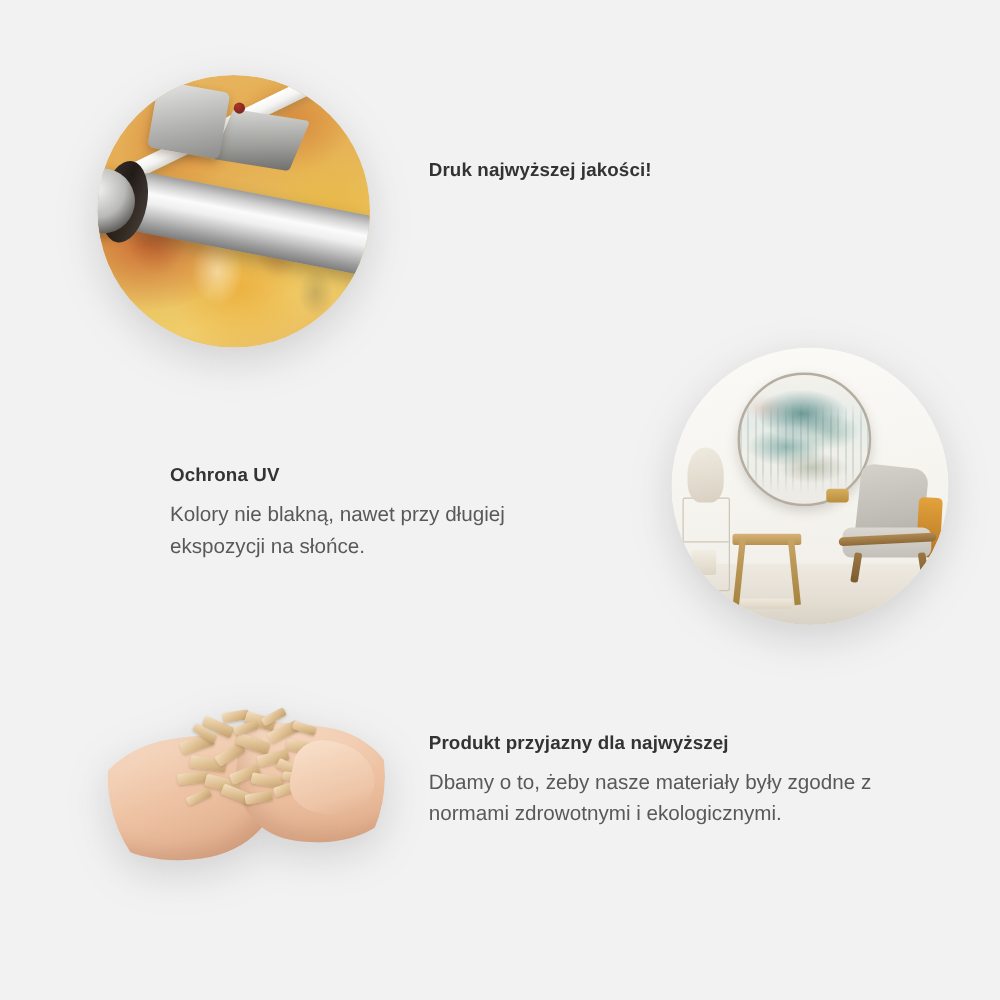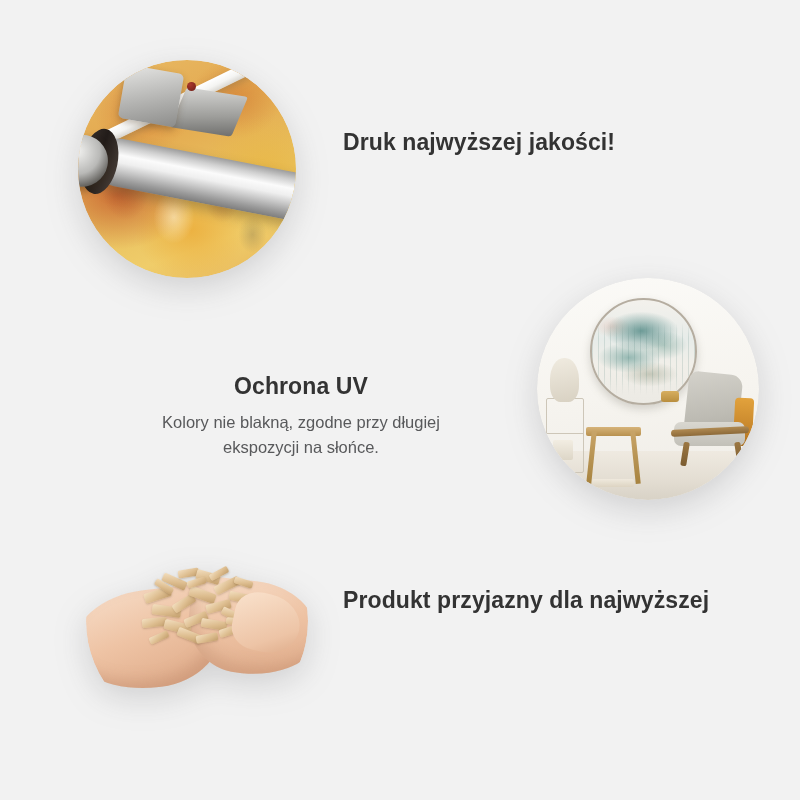--- a/index.html
+++ b/index.html
@@ -40,21 +40,21 @@
     height: 100%;
     border-radius: 50%;
     overflow: hidden;
     position: relative;
   }
 
   .copy {
     position: absolute;
   }
   .copy h2 {
-    font-size: 23px;
+    font-size: 15px;
     font-weight: bold;
     color: #333333;
     letter-spacing: 0.1px;
     line-height: 1.25;
     margin-bottom: 9px;
   }
   .copy p {
     font-size: 16.5px;
     font-weight: normal;
     color: #58595b;
@@ -148,21 +148,21 @@
   .roller-dot {
     position: absolute;
     left: 50%; top: 10%;
     width: 9px; height: 9px;
     border-radius: 50%;
     background: radial-gradient(circle at 35% 30%, #a9372c, #6d1d16);
   }
 
   
   #feature-uv .media { left: 537px; top: 278px; width: 222px; height: 222px; }
-  #feature-uv .copy  { left: 136px; top: 372px; width: 330px; text-align: center; }
+  #feature-uv .copy  { left: 136px; top: 372px; width: 330px; text-align: left; }
 
   .room {
     position: absolute; inset: 0;
     background: linear-gradient(175deg, #fbfaf7 0%, #f6f4ef 52%, #efece6 100%);
   }
   .room-floor {
     position: absolute;
     left: 0; right: 0; bottom: 0; height: 22%;
     background: linear-gradient(180deg, #efeae1 0%, #e3ddd2 60%, #d8d2c6 100%);
   }
@@ -398,21 +398,21 @@
           <div class="chair-seat"></div>
           <div class="chair-arm"></div>
           <div class="chair-leg-a"></div>
           <div class="chair-leg-b"></div>
         </div>
       </div>
     </figure>
 
     <div class="copy">
       <h2>Ochrona UV</h2>
-      <p class="nowrap-guard">Kolory nie blakną, zgodne przy długiej
+      <p class="nowrap-guard">Kolory nie blakną, nawet przy długiej
 ekspozycji na słońce.</p>
     </div>
   </section>
 
   <section class="feature" id="feature-eco">
 
     <figure class="media" aria-label="Dłonie trzymające zrębki drewna">
       <div class="media-inner">
         <div class="meadow"></div>
         <div class="palm-l"></div>
@@ -442,16 +442,18 @@
             <div class="chip" style="left: 8%; top: 80%; width: 16%; height: 8%; transform: rotate(-24deg);"></div>
             <div class="chip" style="left: 70%; top: 62%; width: 16%; height: 8%; transform: rotate(6deg);"></div>
             <div class="chip" style="left: 38%; top: 18%; width: 15%; height: 8%; transform: rotate(-16deg);"></div>
           </div>
         <div class="fingers"></div>
       </div>
     </figure>
 
     <div class="copy">
       <h2>Produkt przyjazny dla najwyższej</h2>
+      <p class="nowrap-guard">Dbamy o to, żeby nasze materiały były zgodne z
+normami zdrowotnymi i ekologicznymi.</p>
     </div>
   </section>
 
 </div>
 
 </body></html>

